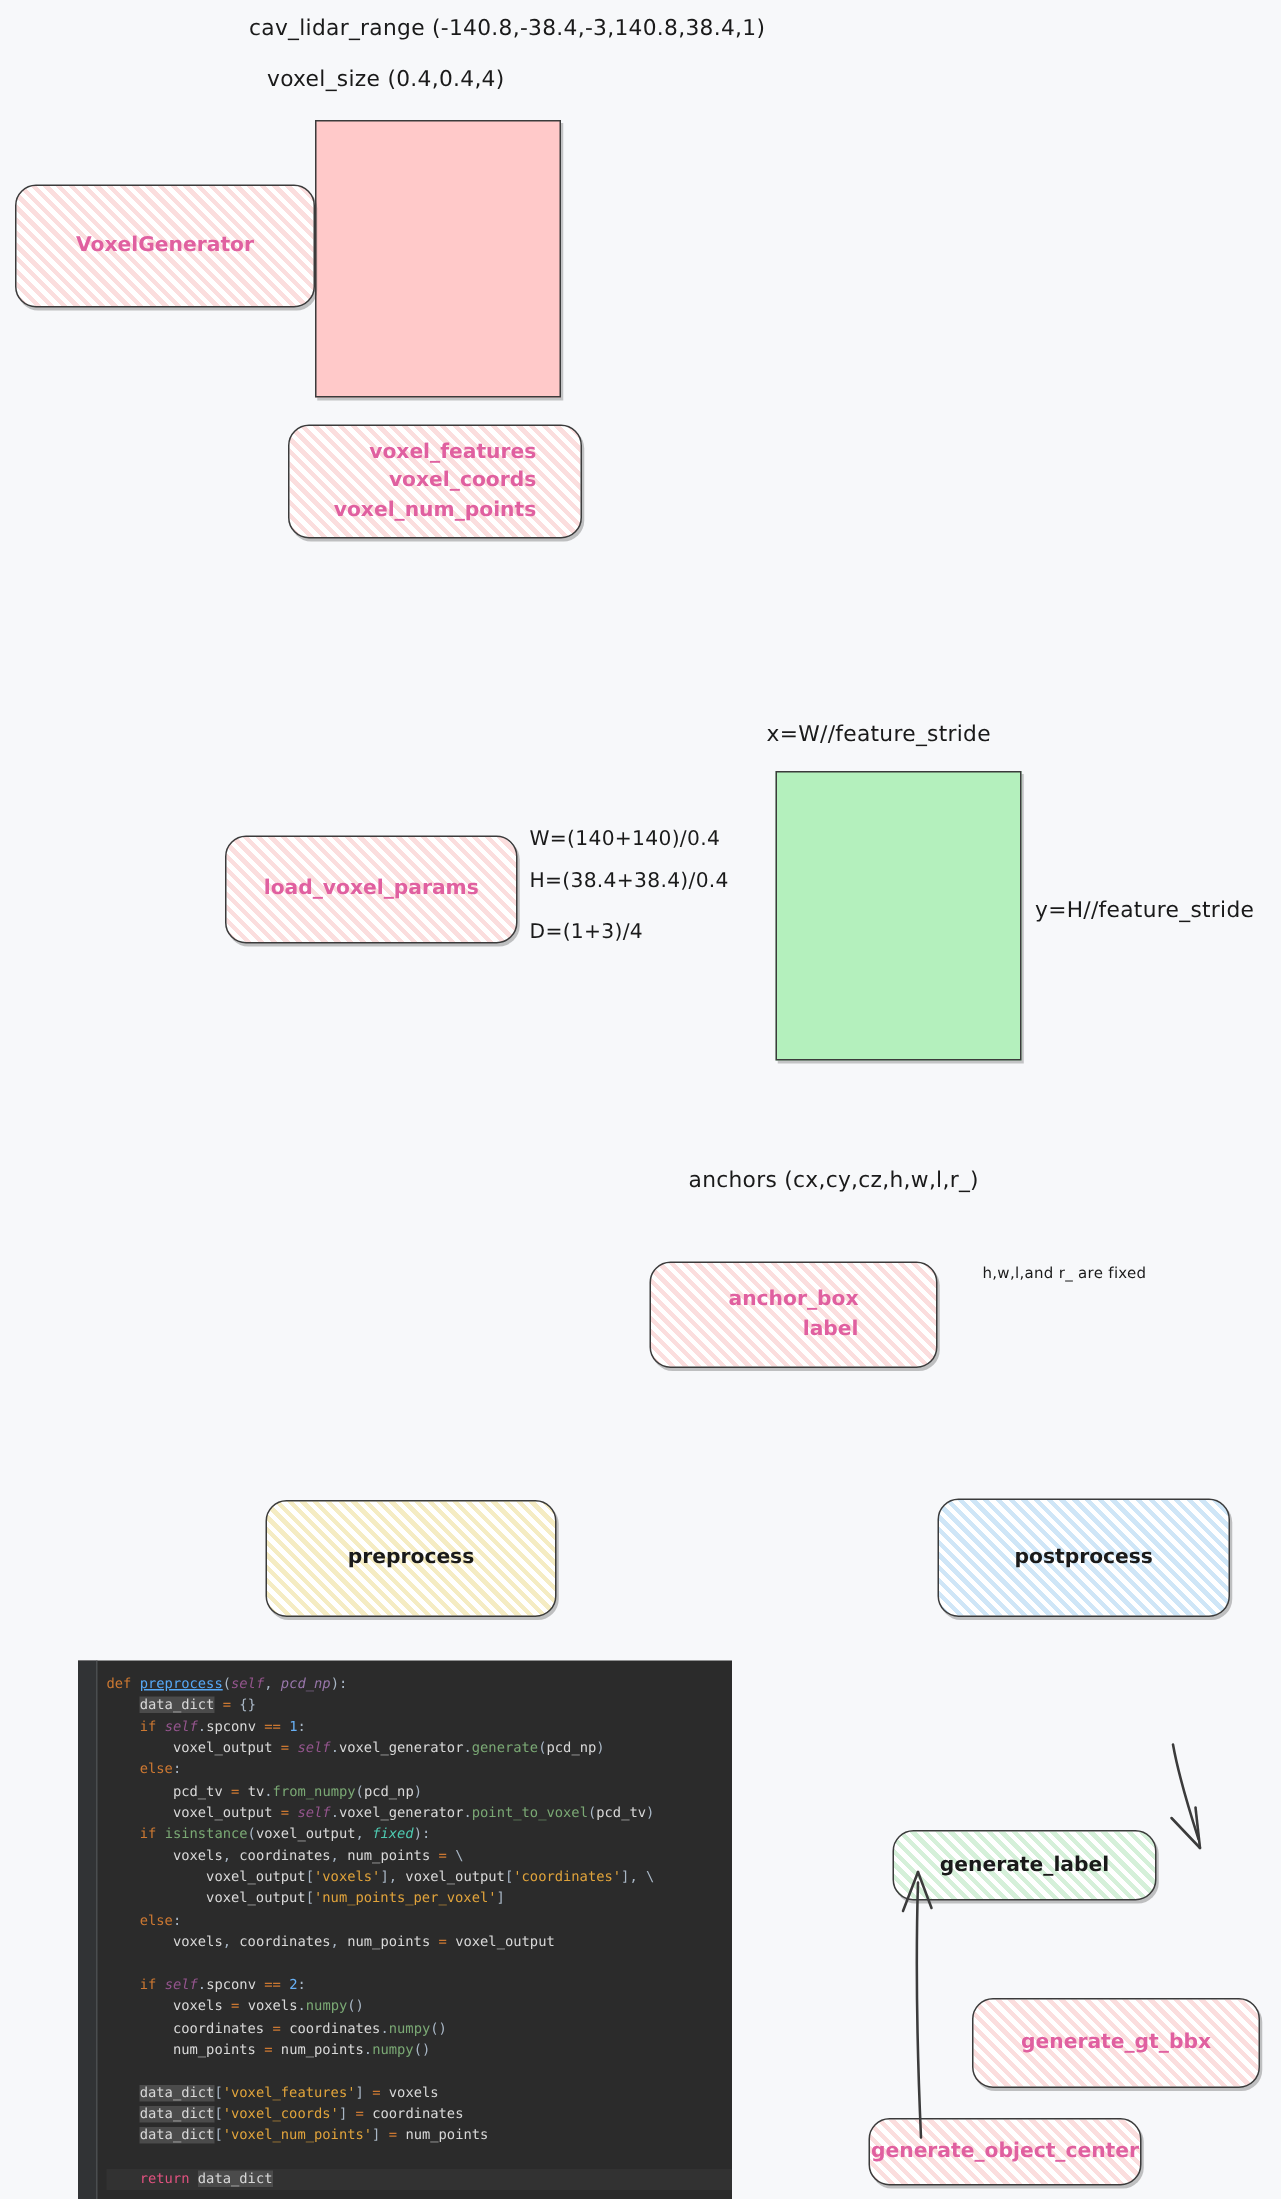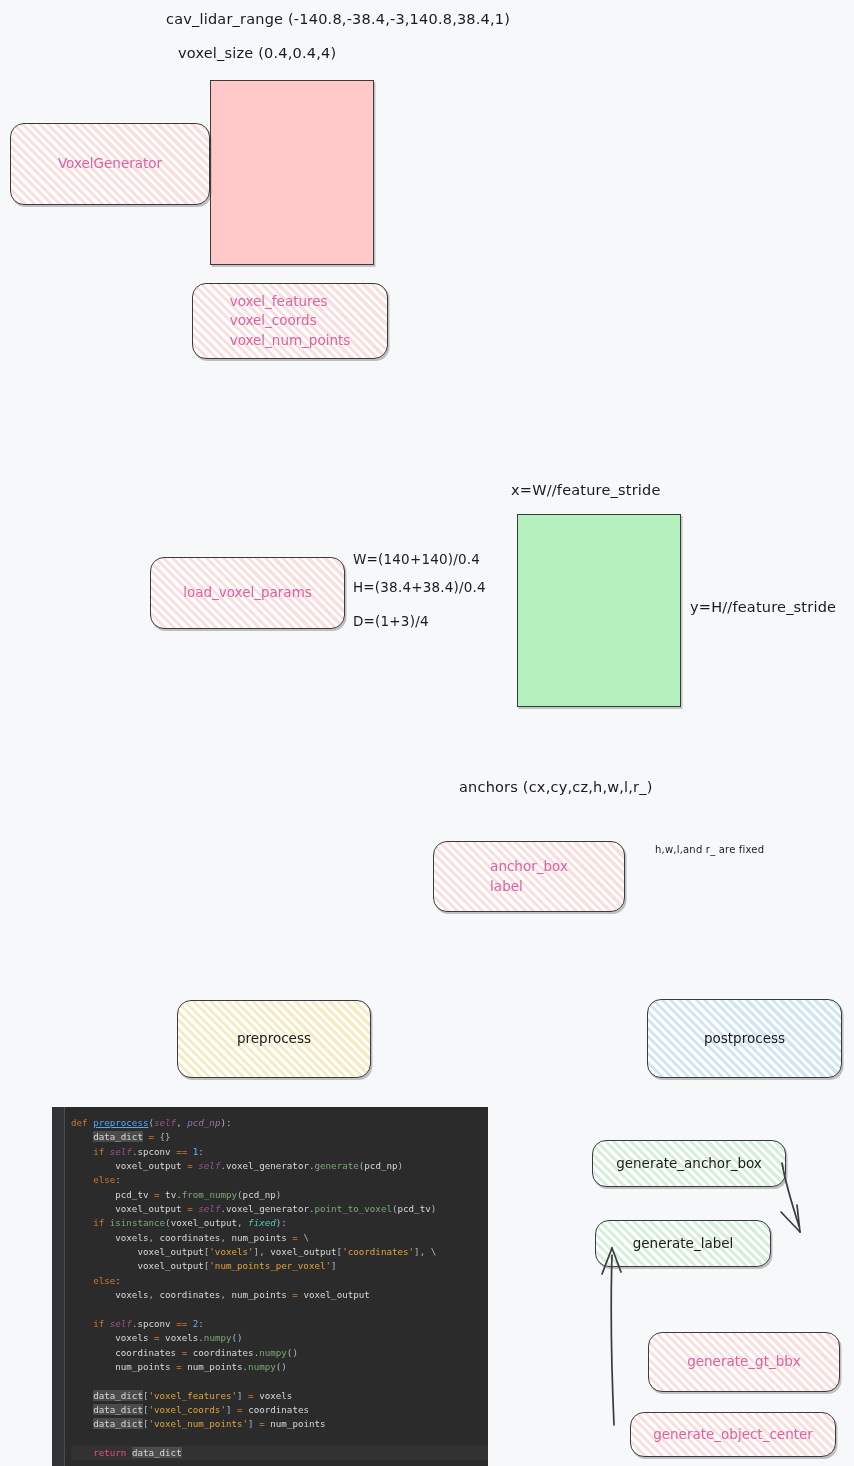--- a/index.html
+++ b/index.html
@@ -34,30 +34,31 @@
     white-space: nowrap;
     line-height: 1.35;
   }
 
   
   .node {
     position: absolute;
     display: flex;
     align-items: center;
     justify-content: center;
-    text-align: left;
+    text-align: right;
     border: 1.6px solid #3b3b3b;
     border-radius: 14px;
     color: #1a1a1a;
     font-size: 13.5px;
     line-height: 1.45;
     white-space: pre-line;
     box-shadow: 1.5px 2px 0 rgba(60,60,60,0.30);
     background-color: #ffffff;
     background-repeat: repeat;
+    font-weight: bold;
   }
   .node.pink {
     background-image: repeating-linear-gradient(
       45deg,
       rgba(255,255,255,1) 0px,
       rgba(255,255,255,1) 3px,
       #fbdede 3px,
       #fbdede 6px);
   }
   .node.green {
@@ -78,21 +79,20 @@
     background-color: #fbf7e0;
   }
   .node.blue {
     background-image: repeating-linear-gradient(
       45deg,
       rgba(255,255,255,1) 0px,
       rgba(255,255,255,1) 3px,
       #cfe6f7 3px,
       #cfe6f7 6px);
     background-color: #eef6fc;
-    margin-left: 22px;
   }
 
   
   .slab {
     position: absolute;
     border: 1.7px solid #3b3b3b;
     box-shadow: 1.5px 2px 0 rgba(60,60,60,0.28);
   }
   .slab.pink  { background: #ffc9c9; }
   .slab.green { background: #b4f0bd; }
@@ -183,27 +183,26 @@
 
   <div class="node pink" style="left:150px; top:557px; width:195px; height:72px;">load_voxel_params</div>
 
   <div class="node pink" style="left:433px; top:841px; width:192px; height:71px;">anchor_box
 label</div>
 
   <div class="node yellow" style="left:177px; top:1000px; width:194px; height:78px;">preprocess</div>
 
   <div class="node blue" style="left:625px; top:999px; width:195px; height:79px;">postprocess</div>
 
-  <div class="node green" style="left:592px; top:1140px; width:194px; height:47px;">generate_anchor_box</div>
 
   <div class="node green" style="left:595px; top:1220px; width:176px; height:47px;">generate_label</div>
 
   <div class="node pink" style="left:648px; top:1332px; width:192px; height:60px;">generate_gt_bbx</div>
 
-  <div class="node pink" style="left:630px; top:1412px; width:206px; height:45px;">generate_object_center</div>
+  <div class="node pink" style="left:579px; top:1412px; width:182px; height:45px;">generate_object_center</div>
 
   <svg id="arrows" viewBox="0 0 854 1466">
 
     <g>
       <path d="M 782 1163 C 785 1180, 790 1198, 799 1226" stroke="#3b3b3b" stroke-width="1.7" fill="none" stroke-linecap="round"></path>
       <path d="M 781 1212 L 800 1232" stroke="#3b3b3b" stroke-width="1.7" fill="none" stroke-linecap="round"></path>
       <path d="M 797 1205 L 800 1232" stroke="#3b3b3b" stroke-width="1.7" fill="none" stroke-linecap="round"></path>
     </g>
 
     <g>

